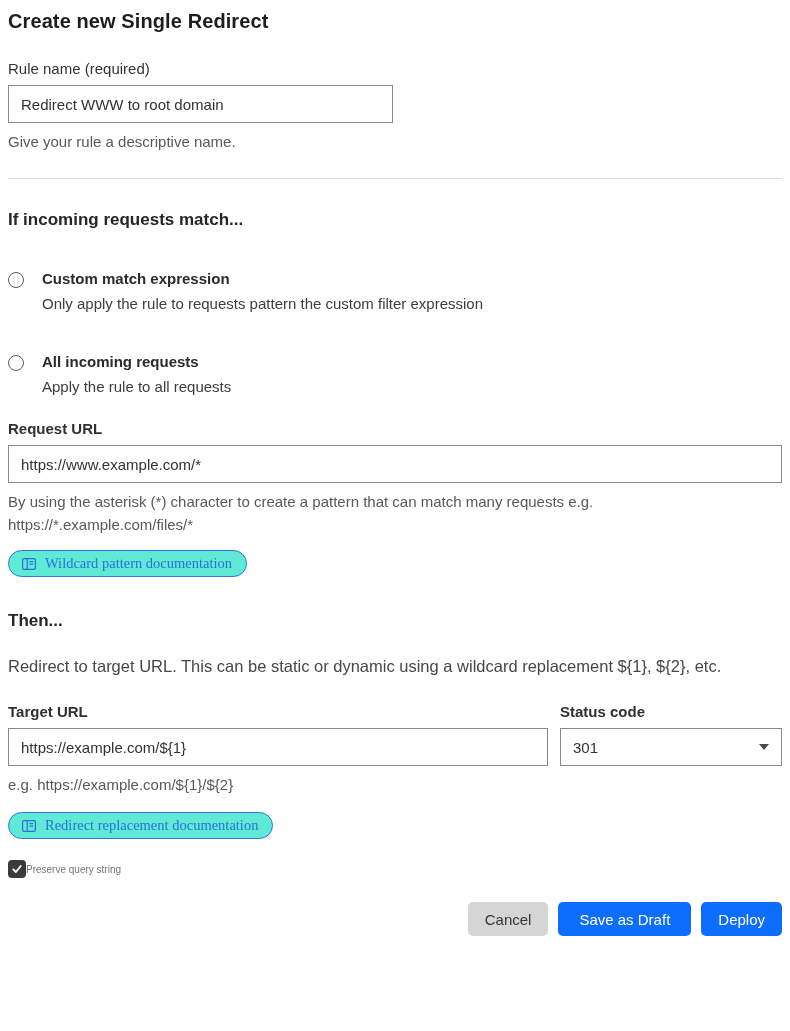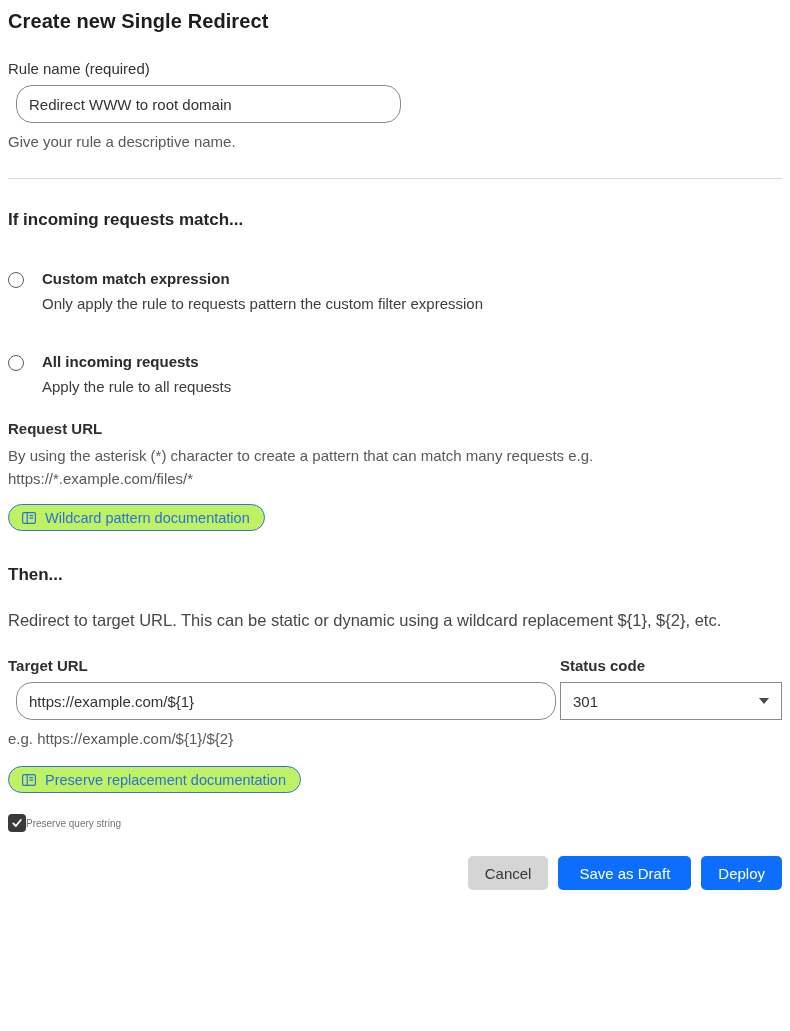--- a/index.html
+++ b/index.html
@@ -24,29 +24,28 @@
     color: #333333;
     margin-top: 27px;
   }
   .field-label.semibold { font-weight: 600; color: #303030; }
 
   .text-input {
     display: block;
     height: 38px;
     width: 100%;
     border: 1px solid #8a8a8a;
-    border-radius: 16px;
+    border-radius: 0;
     padding: 0 12px;
     font-size: 15px;
     font-family: "Liberation Sans", sans-serif;
     color: #333333;
     background: #ffffff;
     margin-top: 8px;
     outline: none;
-    margin-left: 8px;
   }
   .rule-name-input { width: 385px; }
 
   .helper {
     font-size: 15px;
     color: #595959;
     margin-top: 7px;
     line-height: 23px;
   }
 
@@ -95,24 +94,24 @@
 
   .doc-pill {
     display: inline-flex;
     align-items: center;
     gap: 8px;
     height: 27px;
     padding: 0 14px 0 12px;
     margin-top: 14px;
     border: 1px solid #3273dc;
     border-radius: 14px;
-    background: #bef264;
+    background: #5eead4;
     color: #2d6fdb;
     font-size: 14.5px;
-    font-family: Liberation Sans, sans-serif;
+    font-family: Liberation Serif, serif;
     cursor: pointer;
   }
   .doc-pill svg { display: block; }
 
   .then-desc {
     font-size: 16.5px;
     color: #474747;
     margin-top: 25px;
     line-height: 21px;
   }
@@ -211,20 +210,21 @@
   <div class="radio-option">
     <span class="radio"></span>
     <div class="radio-texts">
       <div class="radio-label">All incoming requests</div>
       <div class="radio-desc">Apply the rule to all requests</div>
     </div>
   </div>
 
   
   <div class="field-label semibold section-gap">Request URL</div>
+  <input class="text-input" type="text" value="https://www.example.com/*" style="">
   <div class="helper">By using the asterisk (*) character to create a pattern that can match many requests e.g. https://*.example.com/files/*</div>
 
   <button class="doc-pill">
     <span>
       <svg width="16" height="16" viewBox="0 0 16 16" fill="none" stroke="#2d6fdb" stroke-width="1.2">
         <rect x="1.6" y="2.6" width="12.8" height="10.8" rx="1.4"></rect>
         <line x1="6.2" y1="2.6" x2="6.2" y2="13.4"></line>
         <line x1="8.4" y1="5.6" x2="12.2" y2="5.6"></line>
         <line x1="8.4" y1="8.1" x2="12.2" y2="8.1"></line>
       </svg>
@@ -253,21 +253,21 @@
 
   <button class="doc-pill" style="margin-top:16px;">
     <span>
       <svg width="16" height="16" viewBox="0 0 16 16" fill="none" stroke="#2d6fdb" stroke-width="1.2">
         <rect x="1.6" y="2.6" width="12.8" height="10.8" rx="1.4"></rect>
         <line x1="6.2" y1="2.6" x2="6.2" y2="13.4"></line>
         <line x1="8.4" y1="5.6" x2="12.2" y2="5.6"></line>
         <line x1="8.4" y1="8.1" x2="12.2" y2="8.1"></line>
       </svg>
     </span>
-    <span>Preserve replacement documentation</span>
+    <span>Redirect replacement documentation</span>
   </button>
 
   
   <div class="checkbox-row">
     <span class="checkbox">
       <svg width="12" height="12" viewBox="0 0 16 16" fill="none" stroke="#ffffff" stroke-width="2.4" stroke-linecap="round" stroke-linejoin="round">
         <polyline points="3,8.5 6.5,12 13,4"></polyline>
       </svg>
     </span>
     <span class="checkbox-label">Preserve query string</span>

